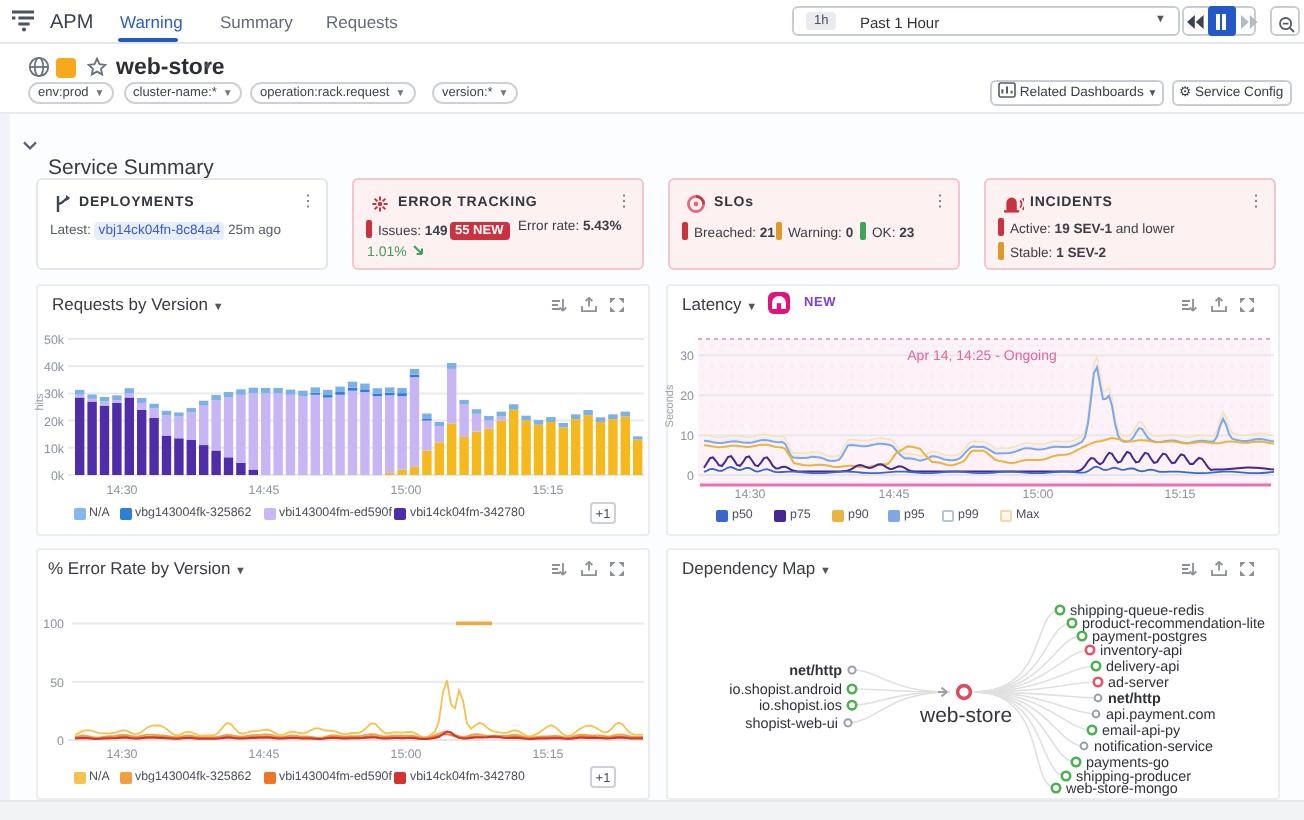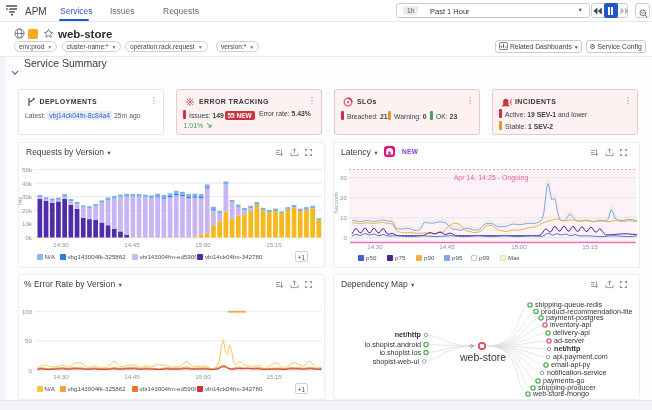--- a/index.html
+++ b/index.html
@@ -13,23 +13,23 @@
 .panel{position:absolute;background:#fff;border:1px solid #ebedf1;border-radius:2px}
 svg text{font-family:"Liberation Sans",sans-serif}
 </style></head><body>
 
 <div class="abs" style="left:0;top:0;width:652px;height:22px;background:#fff;border-bottom:1px solid #e4e7ec"></div>
 <svg class="abs" style="left:5px;top:4px" width="13" height="12" viewBox="0 0 13 12">
     <path d="M1 2h11M1 5h1.7M4.2 5h7.8M4.2 8h5.6" stroke="#4a5160" stroke-width="1.4" fill="none"></path>
     <circle cx="7" cy="10.7" r="1" fill="#4a5160"></circle>
   </svg>
 <div class="abs" style="left:25px;top:5.5px;font-size:10px;color:#3c4350">APM</div>
-<div class="abs" style="left:60px;top:5.5px;font-size:8.5px;color:#2b5cc9">Services</div>
+<div class="abs" style="left:60px;top:5.5px;font-size:8.5px;color:#2b5cc9">Warning</div>
 <div class="abs" style="left:59px;top:18.5px;width:30px;height:2px;background:#2458c4;border-radius:1px"></div>
-<div class="abs" style="left:110px;top:5.5px;font-size:8.5px;color:#636a77">Issues</div>
+<div class="abs" style="left:110px;top:5.5px;font-size:8.5px;color:#636a77">Summary</div>
 <div class="abs" style="left:163px;top:5.5px;font-size:8.5px;color:#636a77">Requests</div>
 <div class="abs" style="left:396px;top:2.5px;width:194px;height:15.5px;border:1px solid #c8cdd5;border-radius:3px;background:#fff">
   <span style="position:absolute;left:6px;top:2.5px;background:#e9ebef;border-radius:2px;font-size:6.5px;color:#4a4f59;padding:1px 4px">1h</span>
   <span style="position:absolute;left:33px;top:3.5px;font-size:7.5px;color:#333">Past 1 Hour</span>
   <span style="position:absolute;right:6px;top:3.5px;color:#555;font-size:5.5px">▼</span>
 </div>
 <div class="abs" style="left:591px;top:2.5px;width:37px;height:15.5px;border:1px solid #c8cdd5;border-radius:3px;background:#fff"></div>
 <svg class="abs" style="left:593px;top:6.5px" width="9" height="8" viewBox="0 0 9 8">
     <path d="M4.4 0.5v7L0.5 4zM8.8 0.5v7L4.9 4z" fill="#3c4350"></path>
   </svg>
@@ -71,21 +71,21 @@
  Related Dashboards <span style="color:#555;font-size:5px">▼</span></div>
 <div class="btn" style="left:585.5px;top:40px;width:60px">⚙︎ Service Config</div>
 
 <div class="abs" style="left:0;top:57px;width:652px;height:353px;background:#fcfdfe"></div>
 <div class="abs" style="left:0;top:57px;width:5px;height:343px;background:#f0f3f7"></div>
 <div class="abs" style="left:0;top:400px;width:652px;height:10px;background:#f2f3f5;border-top:1px solid #e5e7ea"></div>
 
 <svg class="abs" style="left:11px;top:70px" width="8" height="6" viewBox="0 0 8 6">
     <path d="M1 1.2l3 3 3-3" stroke="#596070" stroke-width="1.1" fill="none"></path>
   </svg>
-<div class="abs" style="left:24px;top:57px;font-size:10.5px;color:#363a42">Service Summary</div>
+<div class="abs" style="left:24px;top:78px;font-size:10.5px;color:#363a42">Service Summary</div>
 
 <div class="card" style="left:18px">
   <svg style="position:absolute;left:8px;top:7px" width="9" height="10" viewBox="0 0 9 10">
       <path d="M2 1v8M2 5c3 0 3-3 5.5-3" stroke="#3e4553" stroke-width="1.2" fill="none"></path>
       <path d="M6 0.5l2 1.5-2 1.5z" fill="#3e4553"></path>
     </svg>
   <div class="chead" style="left:20.5px">DEPLOYMENTS</div>
   <div class="kebab">⋮</div>
   <div style="position:absolute;left:6px;top:21.5px;font-size:6.8px;color:#565c66;white-space:nowrap">Latest: <span style="background:#e7eefb;color:#3b5bc6;border-radius:2px;padding:1px 2px;font-size:6.8px">vbj14ck04fn-8c84a4</span> <span style="color:#565c66;font-size:6.8px">25m ago</span></div>
 </div>

